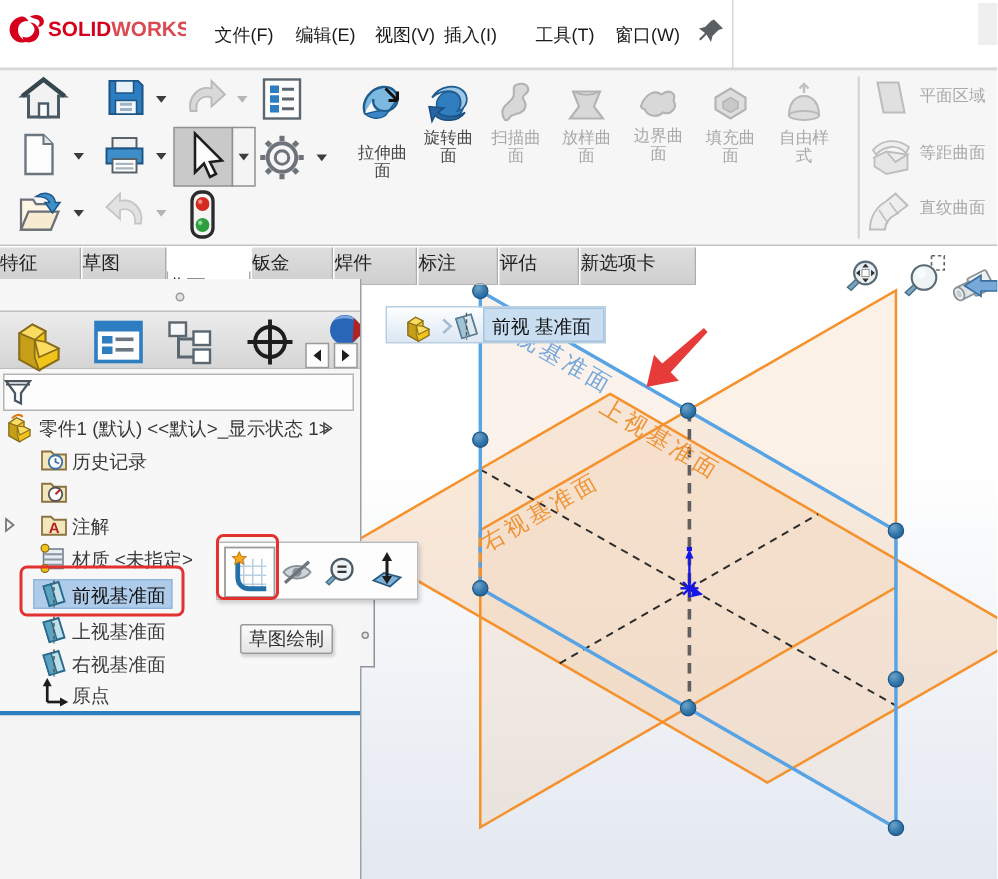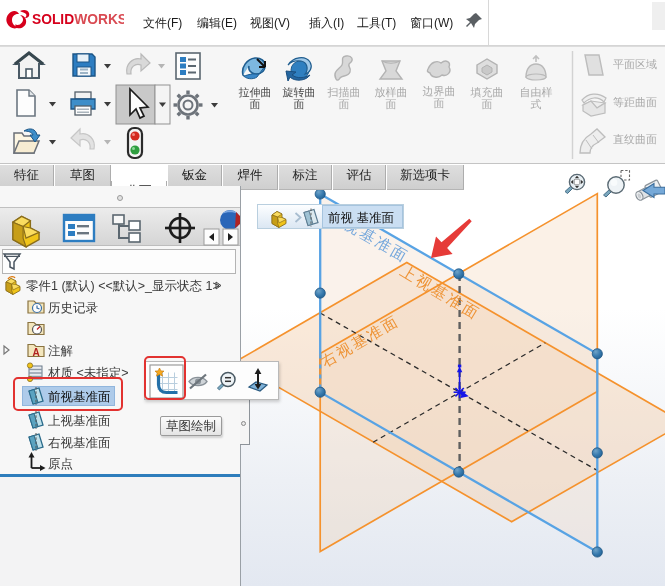--- a/index.html
+++ b/index.html
@@ -8,21 +8,21 @@
 .abs{position:absolute;}
 
 #menubar{left:0;top:0;width:665px;height:46px;background:#fff;}
 .menuitem{position:absolute;top:15px;font-size:12px;color:#1a1a1a;}
 
 #ribbon{left:0;top:46px;width:665px;height:118px;background:#f6f6f6;border-top:1px solid #dcdcdc;}
 .ribtxt{position:absolute;font-size:11px;line-height:11.5px;text-align:center;color:#4a4a4a;white-space:nowrap;}
 .ribtxt.dis{color:#a9a9a9;}
 
 #tabstrip{z-index:5;left:0;top:164px;width:465px;height:22px;background:transparent;}
-.tab{position:absolute;top:1px;height:25px;line-height:21px;text-align:center;font-size:12.5px;color:#222;background:linear-gradient(#dedede,#cfcfcf);border-right:1px solid #adadad;border-bottom:1px solid #b5b5b5;}
+.tab{position:absolute;top:1px;height:25px;line-height:21px;text-align:left;font-size:12.5px;color:#222;background:linear-gradient(#dedede,#cfcfcf);border-right:1px solid #adadad;border-bottom:1px solid #b5b5b5;}
 .tab.active{background:#fff;border-bottom:1px solid #fff;border-left:1px solid #adadad;}
 
 #panel{z-index:6;left:0;top:186px;width:241px;height:400px;background:#f7f7f7;border-right:1px solid #9aa0a6;}
 #paneltabs{position:absolute;left:0;top:21px;width:240px;height:39px;background:linear-gradient(#ececec,#d5d5d5);border-top:1px solid #c0c0c0;border-bottom:1px solid #bdbdbd;}
 #filterrow{position:absolute;left:2px;top:63px;width:234px;height:25px;background:#fdfdfd;border:1px solid #b4b4b4;}
 .trow{position:absolute;left:0;width:240px;height:21px;font-size:12.5px;color:#3a3a3a;white-space:nowrap;}
 .trow span{position:absolute;left:48px;top:3px;}
 
 #vp{left:0;top:165px;}
 
@@ -41,21 +41,21 @@
 <div id="menubar" class="abs">
   <svg class="abs" style="left:4px;top:5px;" width="120" height="28" viewBox="0 0 120 28">
     <path d="M10,6 C4,7 1,13 3,18 C5,23 11,25 15,22 C11,22 8,19 8,15 C8,11 11,8.5 15,9 C14,7 12,5.7 10,6 Z" fill="#d6001c"></path>
     <path d="M13,23 C17,24 21,22 22,18 C23,14 20,10 16,10 C19,12 20,15 18,17.5 C16,20 14,20.5 11,19.5 C11.5,21 12,22.5 13,23 Z" fill="#d6001c"></path>
     <path d="M16,6 C20,4 24,5 25,8 C26,11 24,13 21,13 C23,11 23,8.5 20,7.7 C18.6,7.3 17,6.6 16,6 Z" fill="#d6001c"></path>
     <text x="28" y="19" font-size="13.8" font-weight="bold" fill="#d6001c" letter-spacing="0">SOLID<tspan fill="#d94a52">WORKS</tspan></text>
   </svg>
   <div class="menuitem" style="left:143px;">文件(F)</div>
   <div class="menuitem" style="left:197px;">编辑(E)</div>
   <div class="menuitem" style="left:250px;">视图(V)</div>
-  <div class="menuitem" style="left:309px;">插入(I)</div>
+  <div class="menuitem" style="left:296px;">插入(I)</div>
   <div class="menuitem" style="left:357px;">工具(T)</div>
   <div class="menuitem" style="left:410px;">窗口(W)</div>
   <svg class="abs" style="left:466px;top:11px;" width="18" height="20" viewBox="0 0 18 20">
     <path d="M10,2 L16,8 L13,9 L9,13 L8,17 L5,12 L1,16 L0,15 L4,11 L0,8 L4,7 L8,3 Z" fill="#5a5f63"></path>
   </svg>
   <div class="abs" style="left:488px;top:0;width:1px;height:46px;background:#d8d8d8;"></div>
   <div class="abs" style="left:652px;top:2px;width:13px;height:28px;background:#efefef;"></div>
 </div>
 <div class="abs" style="left:0;top:45px;width:665px;height:1px;background:#d5d5d5;"></div>
 
@@ -194,21 +194,21 @@
   <g transform="translate(594,56)" fill="#e6e6e6" stroke="#bdbdbd">
     <path d="M-11,2 L-3,-2 L11,0 L3,5 Z" fill="#ededed" stroke-width="1.2"></path>
     <path d="M-11,2 L-11,8 L-3,13 L11,10 L11,0 L3,5 L-3,-2 Z" stroke-width="1.2"></path>
     <path d="M-12,-3 C-6,-10 4,-11 12,-5 L10,-1 C4,-7 -4,-6 -10,0 Z" fill="#efefef" stroke-width="1.2"></path>
   </g>
   <g transform="translate(593,94)" fill="#eeeeee" stroke="#bdbdbd">
     <path d="M-13,12 C-13,4 -9,-3 -2,-7 L4,-12 L12,-4 L4,2 C0,4 -3,8 -3,12 Z" stroke-width="1.3"></path>
     <path d="M-7,-1 L-1,8 M0,-6 L6,2" stroke-width="1" fill="none"></path>
   </g>
 </svg>
-<div class="ribtxt" style="left:231px;top:40px;width:48px;">拉伸曲<br>面</div>
+<div class="ribtxt" style="left:231px;top:50px;width:48px;">拉伸曲<br>面</div>
 <div class="ribtxt" style="left:275px;top:40px;width:48px;">旋转曲<br>面</div>
 <div class="ribtxt dis" style="left:320px;top:40px;width:48px;text-align:center;">扫描曲<br>面</div>
 <div class="ribtxt dis" style="left:367px;top:40px;width:48px;">放样曲<br>面</div>
 <div class="ribtxt dis" style="left:415px;top:40px;width:48px;font-family:Liberation Mono, monospace;">边界曲<br>面</div>
 <div class="ribtxt dis" style="left:463px;top:40px;width:48px;">填充曲<br>面</div>
 <div class="ribtxt dis" style="left:512px;top:40px;width:48px;">自由样<br>式</div>
 <div class="ribtxt dis" style="left:613px;top:12px;">平面区域</div>
 <div class="ribtxt dis" style="left:613px;top:50px;">等距曲面</div>
 <div class="ribtxt dis" style="left:613px;top:87px;">直纹曲面</div>
 </div>

